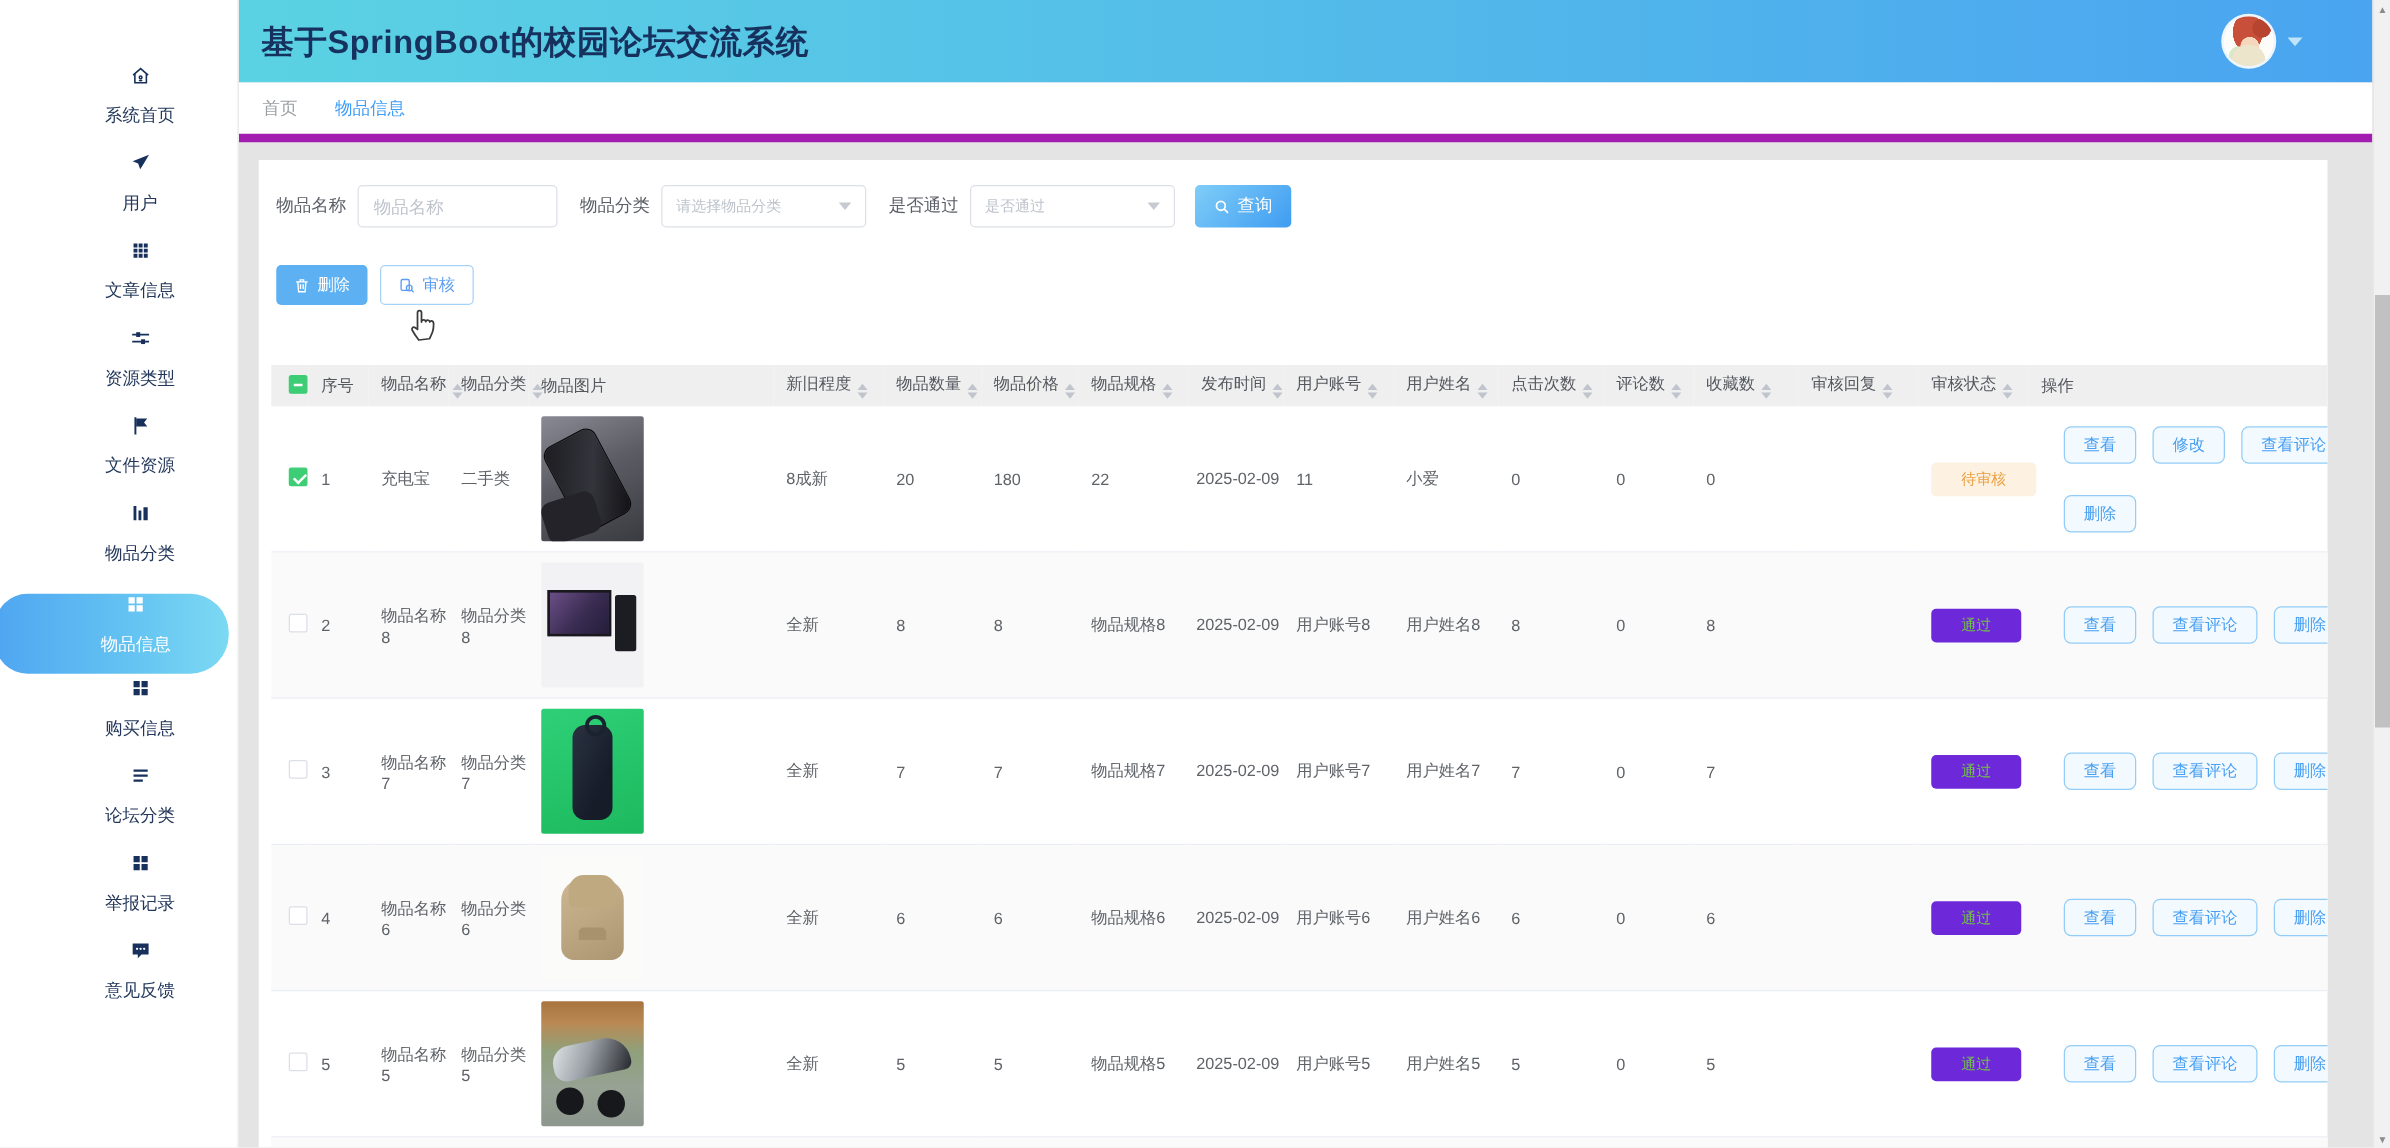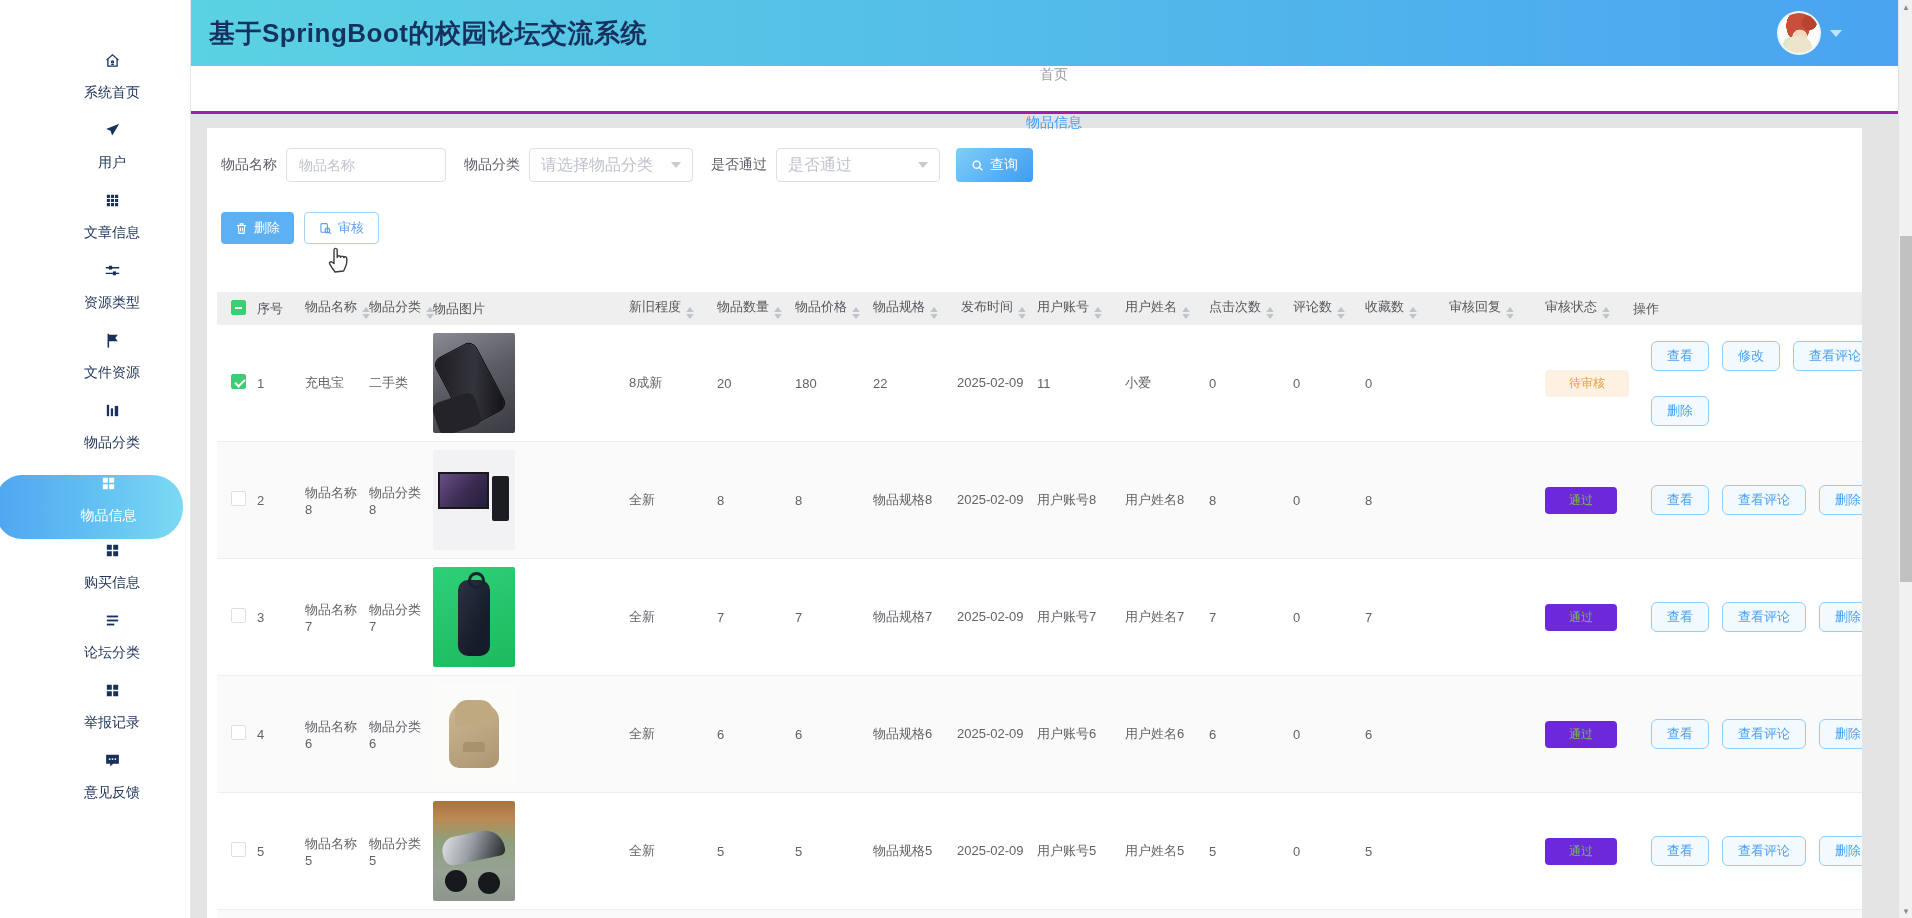--- a/index.html
+++ b/index.html
@@ -22,34 +22,34 @@
     background:
       radial-gradient(circle at 50% 90%, #ece4cb 0 32%, transparent 33%),
       radial-gradient(circle at 30% 80%, #dde6c8 0 18%, transparent 19%),
       radial-gradient(circle at 52% 60%, #f6d7bc 0 23%, transparent 24%),
       radial-gradient(circle at 76% 24%, #b8432f 0 17%, transparent 18%),
       radial-gradient(ellipse at 48% 32%, #c8503a 0 40%, transparent 41%),
       #fdfcf8;
     box-shadow:0 0 0 2px rgba(255,255,255,.9); }
   .hdr-caret { width:0; height:0; border-left:6px solid transparent; border-right:6px solid transparent; border-top:7px solid #bfe4f9; cursor:pointer; }
 
-  .tabs { height:48px; background:#fff; display:flex; align-items:center; gap:30px; padding-left:19px; border-bottom:3px solid #a21caf;flex-direction:column; }
+  .tabs { height:48px; background:#fff; display:flex; align-items:center; gap:30px; padding-left:19px; border-bottom:7px solid #a21caf; }
   .tab { font-size:14px; color:#9b9ea3; cursor:pointer; }
   .tab.active { color:#3f9df5; }
 
   .content { height:calc(100% - 114px); background:#e4e4e4; padding:14px 36px 0 16px; overflow:hidden; }
   .card { background:#fff; min-height:820px; overflow:hidden; padding:20px 0 0 10px; }
 
   
   .filters { display:flex; align-items:center; padding-left:4px; }
   .f-label { font-size:14px; color:#5a5e66; margin-right:9px; white-space:nowrap; }
   .f-label + .f-label, .gap { margin-left:18px; }
   .f-input { width:160px; height:34px; border:1px solid #dcdfe6; border-radius:4px; padding:0 12px; font-size:14px; color:#333; outline:none; font-family:inherit; }
   .f-input::placeholder { color:#bfc4cc; }
-  .f-select { width:164px; height:34px; border:1px solid #dcdfe6; border-radius:4px; background:#fff; display:flex; align-items:center; justify-content:space-between; padding:0 11px; font-size:16px; color:#bfc4cc; cursor:pointer; }
+  .f-select { width:164px; height:34px; border:1px solid #dcdfe6; border-radius:4px; background:#fff; display:flex; align-items:center; justify-content:space-between; padding:0 11px; font-size:12px; color:#bfc4cc; cursor:pointer; }
   .chev { width:0; height:0; border-left:5px solid transparent; border-right:5px solid transparent; border-top:6px solid #c6cad1; }
   .btn-search { margin-left:16px; height:34px; padding:0 15px; border:none; border-radius:4px; color:#fff; font-size:14px; background:linear-gradient(135deg,#7fcdf8 0%,#3f9cf1 100%); display:flex; align-items:center; gap:6px; cursor:pointer; font-family:inherit; }
 
   
   .toolbar { margin-top:30px; display:flex; gap:10px; padding-left:4px; }
   .btn-del { height:32px; padding:0 14px; border:none; border-radius:4px; background:#5db1f3; color:#fff; font-size:13px; display:flex; align-items:center; gap:6px; cursor:pointer; font-family:inherit; }
   .btn-review { height:32px; padding:0 14px; border:1px solid #a6d2f6; border-radius:4px; background:#fff; color:#5b9df0; font-size:13px; display:flex; align-items:center; gap:6px; cursor:pointer; font-family:inherit; }
 
   
   table.tbl { margin-top:48px; width:1692px; table-layout:fixed; border-collapse:collapse; font-size:13px; color:#5f6368; }

